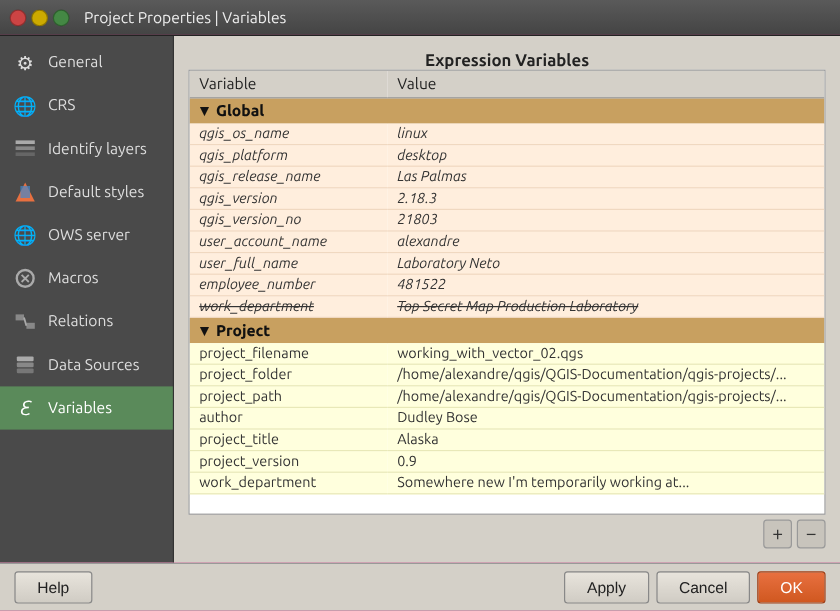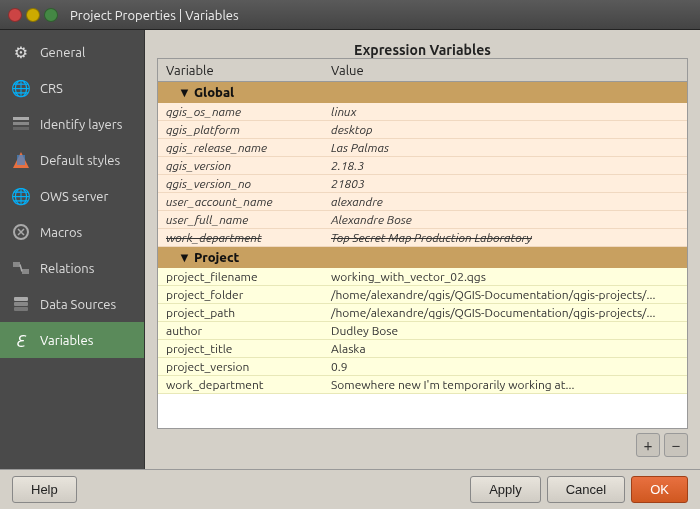--- a/index.html
+++ b/index.html
@@ -79,21 +79,21 @@
       font-weight: normal;
       border-bottom: 1px solid #999;
       color: #222;
       font-size: 13px;
     }
 
     
     .section-header td {
       background: #c8a060;
       font-weight: bold;
-      padding: 3px 20px;
+      padding: 3px 6px;
       font-size: 13px;
       color: #111;
     }
 
     
     .global-row td {
       background: #ffeedd;
       padding: 2px 8px;
       font-size: 12px;
       color: #333;
@@ -285,21 +285,25 @@
               <tr class="global-row">
                 <td>qgis_version_no</td>
                 <td class="value-cell">21803</td>
               </tr>
               <tr class="global-row">
                 <td>user_account_name</td>
                 <td class="value-cell">alexandre</td>
               </tr>
               <tr class="global-row">
                 <td>user_full_name</td>
-                <td class="value-cell">Alexandre Bose</td>
+                <td class="value-cell">Laboratory Neto</td>
+              </tr>
+              <tr class="global-row">
+                <td>employee_number</td>
+                <td class="value-cell">481522</td>
               </tr>
               <tr class="global-row strikethrough">
                 <td>work_department</td>
                 <td class="value-cell">Top Secret Map Production Laboratory</td>
               </tr>
               <tr class="section-header">
                 <td colspan="2"><span>▼ </span><strong>Project</strong></td>
               </tr>
               <tr class="project-row">
                 <td>project_filename</td>

